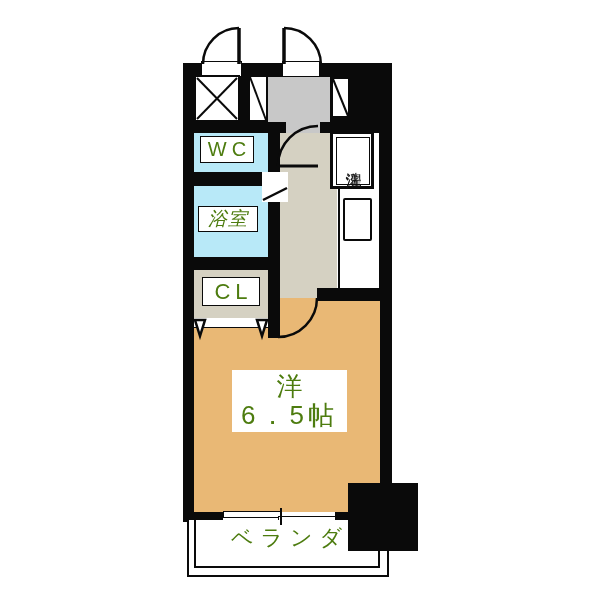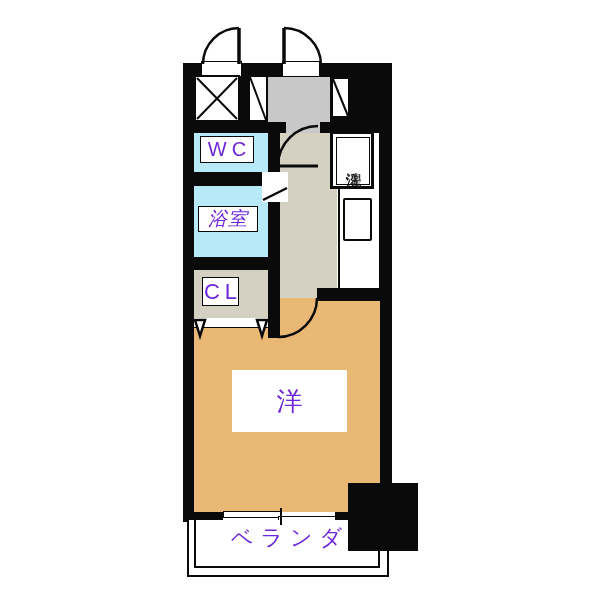--- a/index.html
+++ b/index.html
@@ -1,21 +1,21 @@
 <!DOCTYPE html>
 <html><head>
 <meta charset="utf-8">
 <style>
   html,body{margin:0;padding:0;background:#ffffff;}
   #canvas{position:relative;width:600px;height:600px;background:#ffffff;overflow:hidden;
           font-family:"Liberation Sans", sans-serif;}
   .abs{position:absolute;box-sizing:border-box;}
   .wall{background:#0a0a0a;}
   .labelbox{background:#ffffff;display:flex;align-items:center;justify-content:center;
-            color:#6d28d9;text-align:center;}
+            color:#4d7c0f;text-align:center;}
   .thinb{border:1.5px solid #0a0a0a;}
   svg.overlay{position:absolute;left:0;top:0;pointer-events:none;}
 </style>
 </head>
 <body>
 
 <div id="canvas">
 
   <div class="abs wall" style="left:183px;top:63px;width:209px;height:70px;"></div>
 
@@ -52,34 +52,35 @@
   <div class="abs" style="left:194px;top:186px;width:74px;height:71px;background:#b8e9f8;"></div>
   <div class="abs labelbox thinb" style="left:198px;top:206px;width:60px;height:26px;font-size:19px;letter-spacing:1px;font-style:italic;">
     <span>浴室</span>
   </div>
 
   <div class="abs wall" style="left:183px;top:257px;width:97px;height:13px;"></div>
 
   <div class="abs" style="left:194px;top:298px;width:186px;height:214px;background:#e9b875;"></div>
 
   <div class="abs" style="left:194px;top:270px;width:74px;height:48px;background:#d5d1c2;"></div>
-  <div class="abs labelbox thinb" style="left:202px;top:277px;width:37px;height:29px;font-size:22px;letter-spacing:5px;padding-left:5px;">
+  <div class="abs labelbox thinb" style="left:202px;top:277px;width:58px;height:29px;font-size:22px;letter-spacing:5px;padding-left:5px;">
     <span>CL</span>
   </div>
   <div class="abs" style="left:194px;top:318px;width:74px;height:10px;background:#fff;border-bottom:1.5px solid #0a0a0a;"></div>
 
   <div class="abs wall" style="left:268px;top:128px;width:12px;height:44px;"></div>
   <div class="abs wall" style="left:268px;top:202px;width:12px;height:136px;"></div>
 
   <div class="abs" style="left:262px;top:172px;width:26px;height:30px;background:#fff;"></div>
 
   <div class="abs wall" style="left:317px;top:288px;width:75px;height:13px;"></div>
 
   <div class="abs labelbox" style="left:232px;top:370px;width:115px;height:62px;flex-direction:column;line-height:1.1;">
     <div style="font-size:26px;">洋</div>
+    <div style="font-size:26px;letter-spacing:4px;">6．5帖</div>
   </div>
 
   <div class="abs wall" style="left:183px;top:512px;width:40px;height:10px;"></div>
   <div class="abs wall" style="left:335px;top:512px;width:15px;height:10px;"></div>
   <div class="abs" style="left:223px;top:511px;width:59px;height:7px;background:#fff;border:1.5px solid #0a0a0a;"></div>
   <div class="abs" style="left:278px;top:516px;width:58px;height:7px;background:#fff;border:1.5px solid #0a0a0a;"></div>
 
   <div class="abs" style="left:187px;top:520px;width:202px;height:57px;border:2.5px solid #0a0a0a;border-top:none;background:#fff;"></div>
   <div class="abs" style="left:194px;top:520px;width:186px;height:48px;border:2px solid #0a0a0a;border-top:none;background:#fff;"></div>
   <div class="abs labelbox" style="left:224px;top:522px;width:132px;height:32px;font-size:22px;letter-spacing:7px;background:transparent;">

